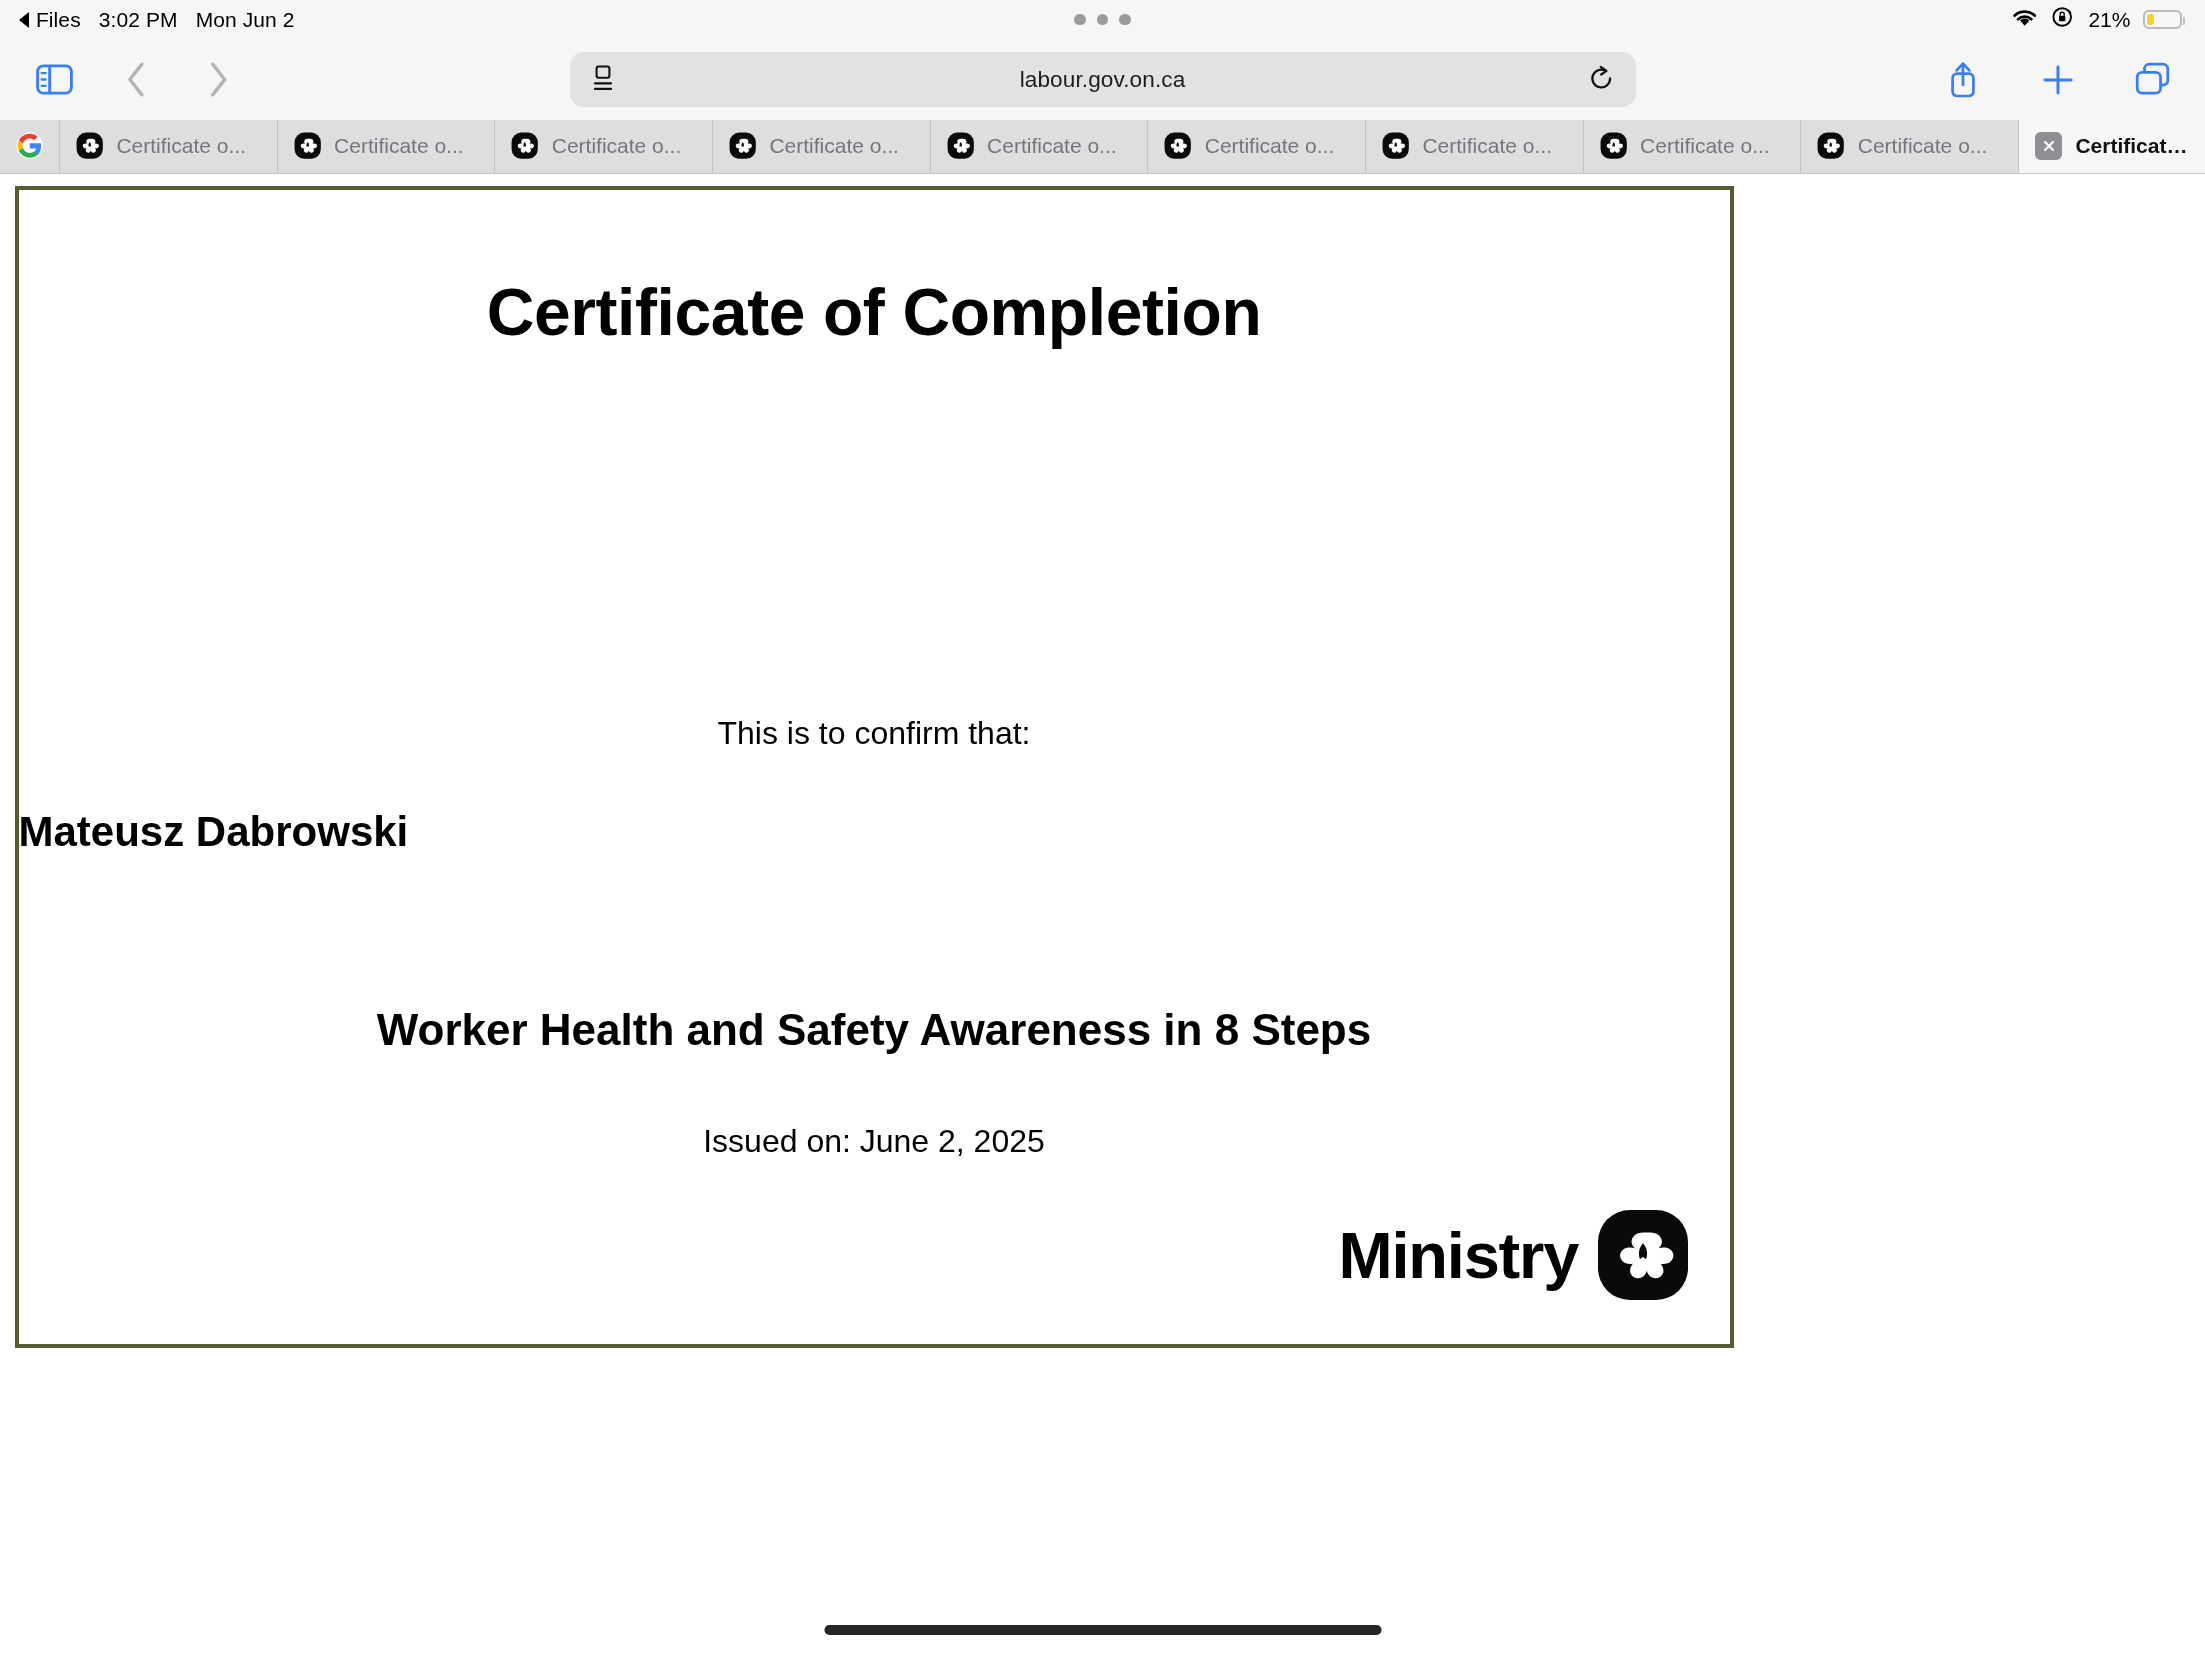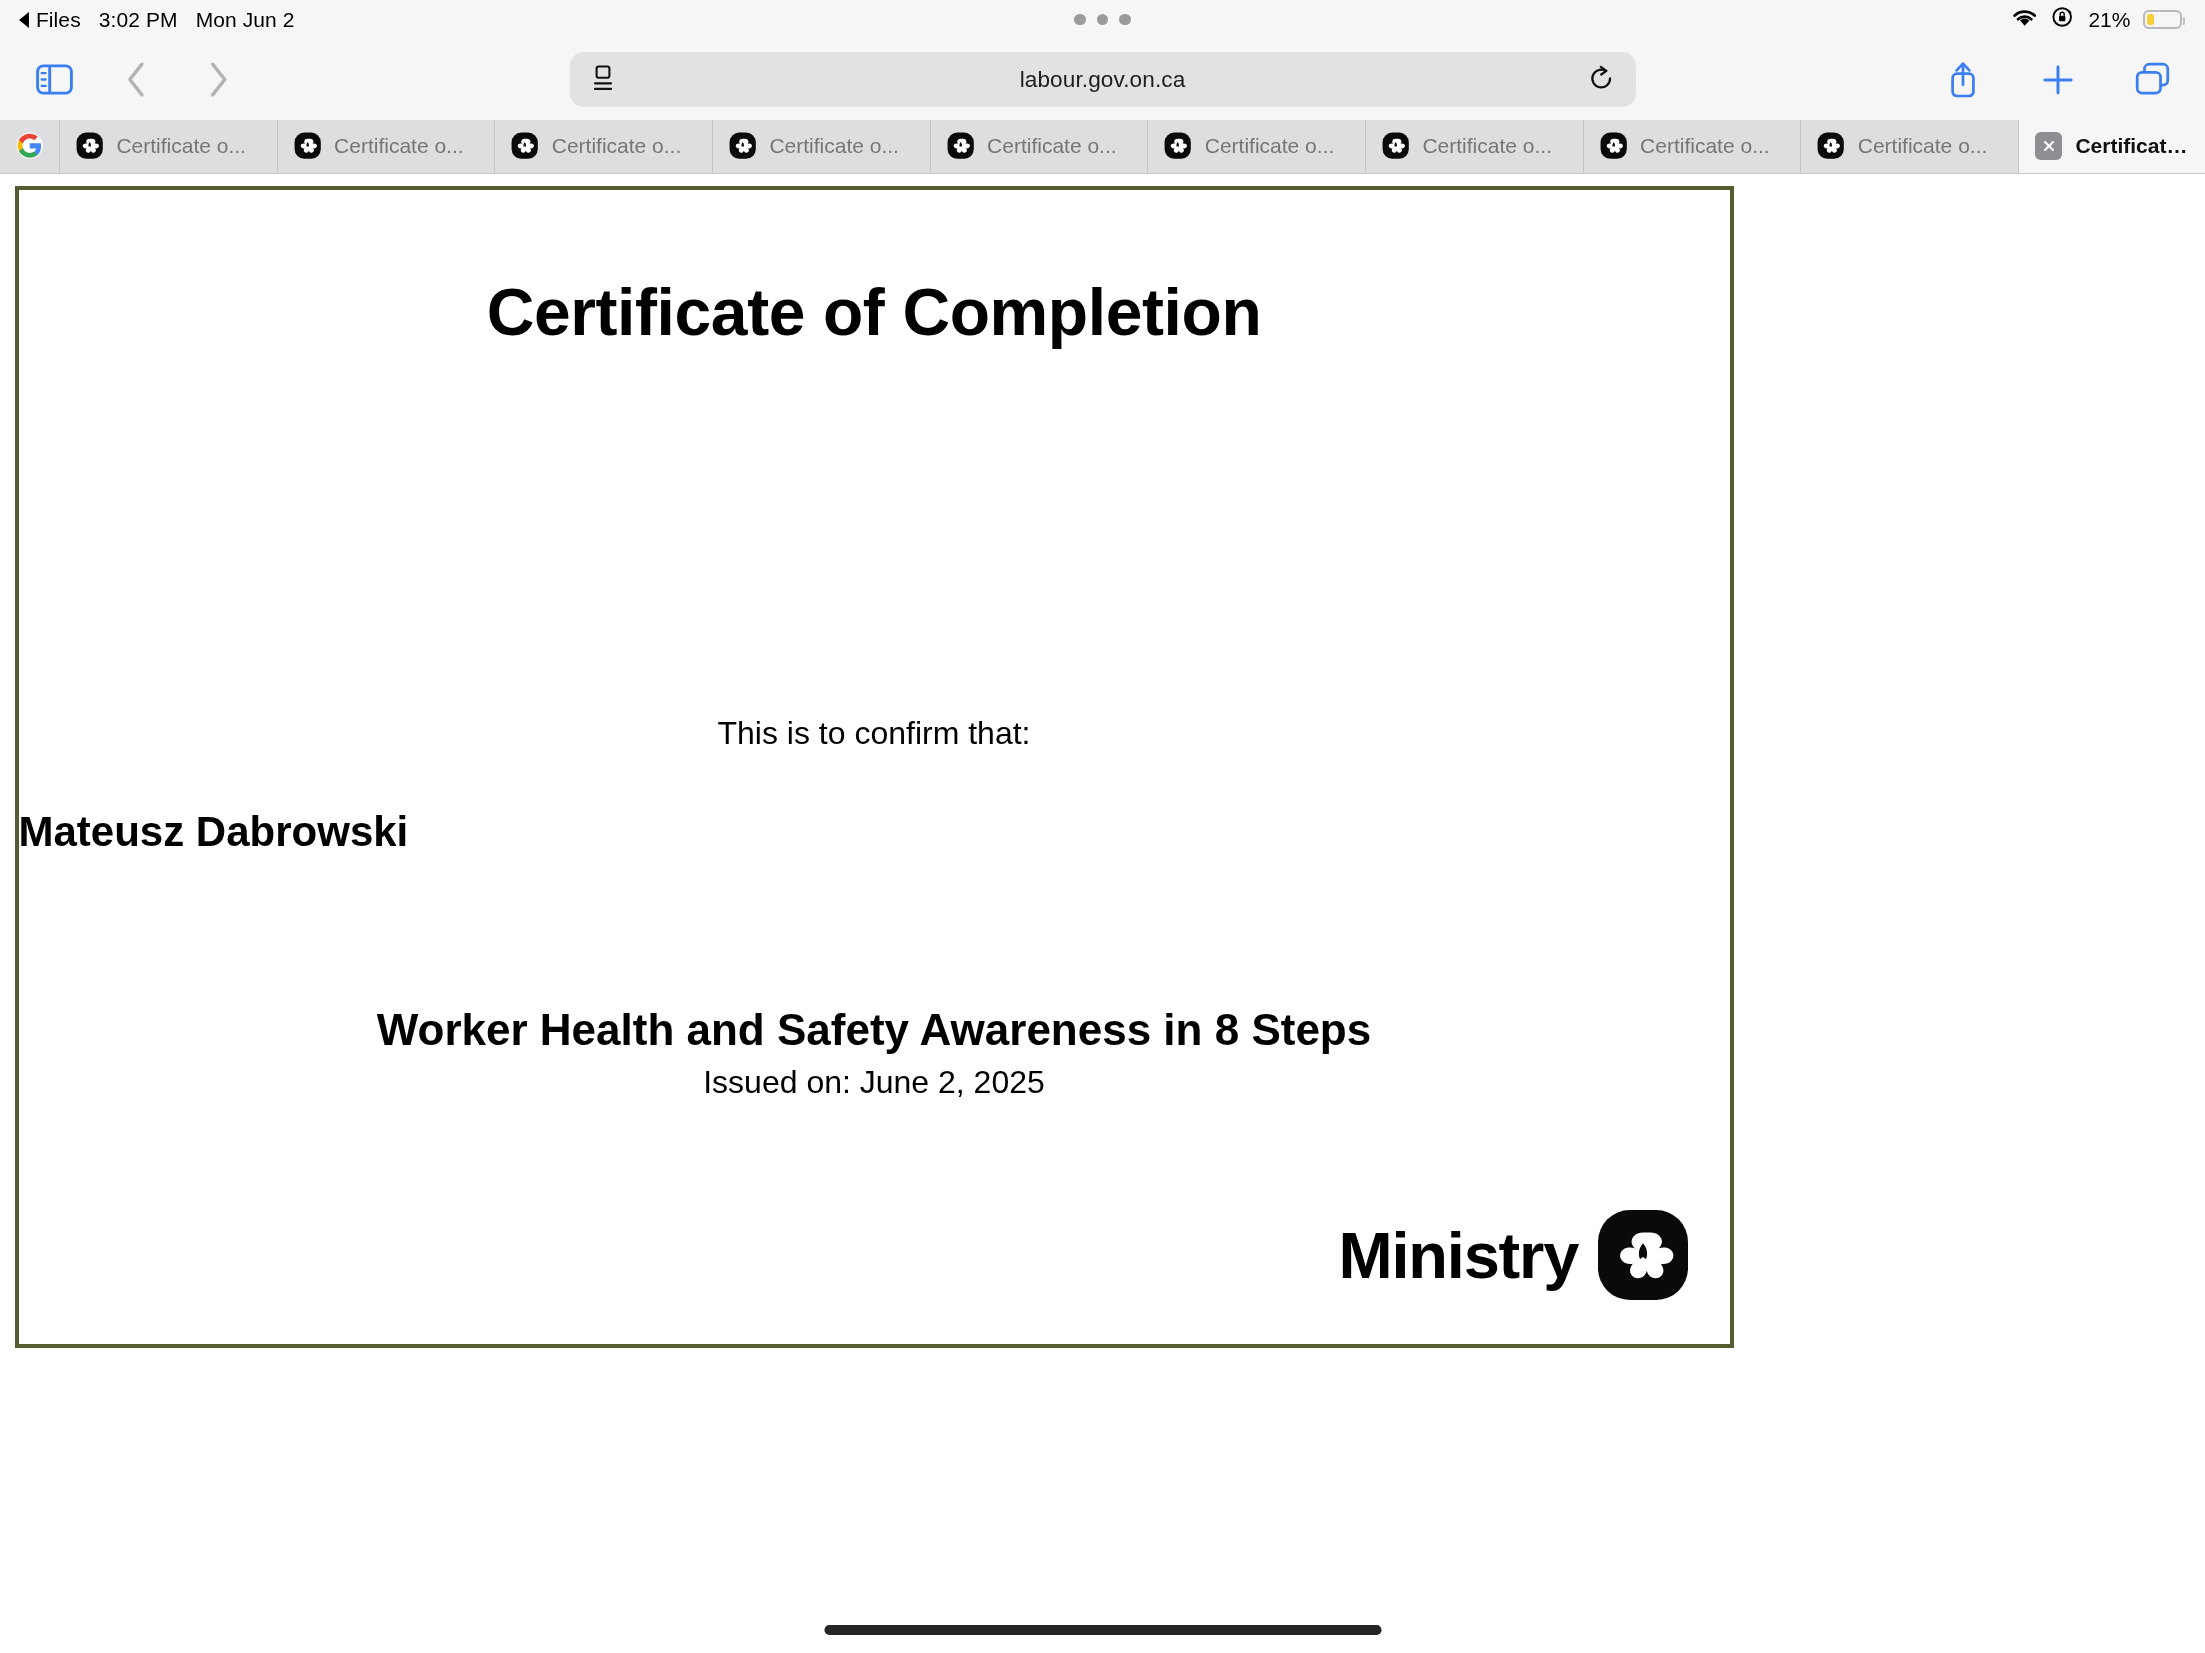--- a/index.html
+++ b/index.html
@@ -269,21 +269,21 @@
     left: 0; right: 0;
     top: 815px;
     text-align: center;
     font-size: 44px;
     font-weight: bold;
     color: #000;
   }
   #issued-line {
     position: absolute;
     left: 0; right: 0;
-    top: 874px;
+    top: 933px;
     text-align: center;
     font-size: 32px;
     color: #000;
   }
   #ontario-logo {
     position: absolute;
     right: 42px;
     bottom: 44px;
     display: flex;
     align-items: center;

